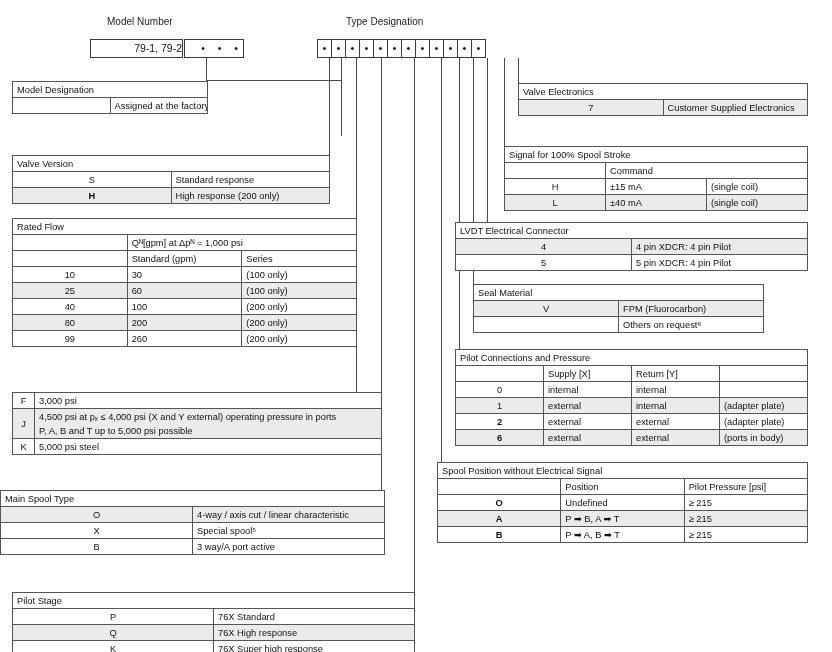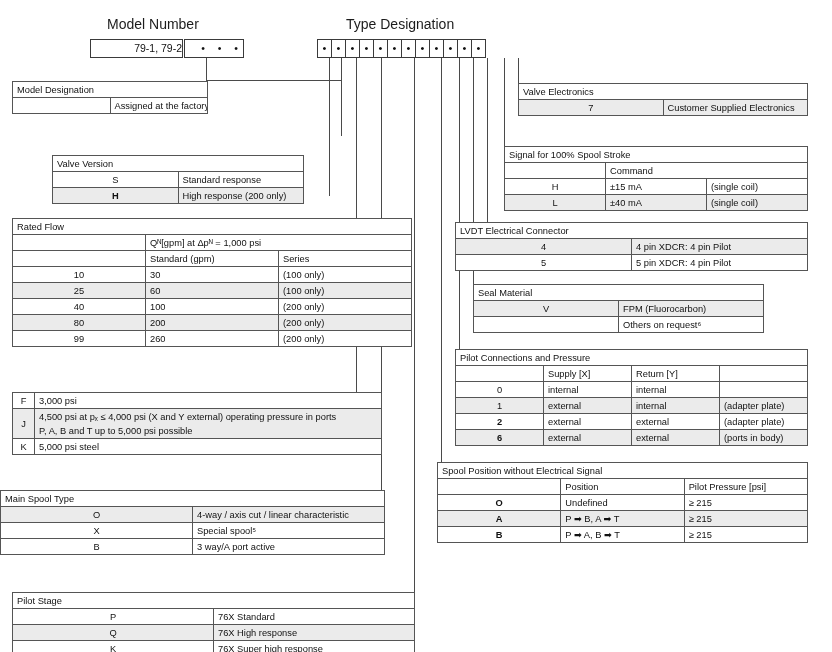--- a/index.html
+++ b/index.html
@@ -9,21 +9,21 @@
     font-family: "Liberation Sans", sans-serif;
     font-size: 9.5px;
     color: #111;
     background: #ffffff;
     position: relative;
     overflow: hidden;
   }
   .abs { position: absolute; }
 
   .hdr-title {
-    font-size: 14px;
+    font-size: 10px;
     color: #1c1c1c;
     white-space: nowrap;
   }
 
   
   .codebox {
     border: 1px solid #3a3a3a;
     background: #fff;
     height: 19px;
     line-height: 17px;
@@ -122,37 +122,37 @@
       <tr>
     <td class="title" colspan="2">Model Designation</td>
   </tr>
   <tr>
     <td class="key"></td>
     <td>Assigned at the factory</td>
   </tr>
 </tbody>
   </table>
 
-<table class="tbl abs" style="left:12px; top:155px; width:252px;margin-left:40px;">
+<table class="tbl abs" style="left:12px; top:155px; width:318px;">
   <tbody>
       <tr>
     <td class="title" colspan="2">Valve Version</td>
   </tr>
   <tr>
     <td class="key">S</td>
     <td>Standard response</td>
   </tr>
   <tr class="shade">
     <td class="key bold">H</td>
     <td>High response (200 only)</td>
   </tr>
 </tbody>
   </table>
 
-<table class="tbl abs" style="left:12px; top:218px; width:400px;">
+<table class="tbl abs" style="left:12px; top:218px; width:345px;">
   <tbody>
       <tr>
     <td class="title" colspan="3">Rated Flow</td>
   </tr>
   <tr>
     <td class="key"></td>
     <td colspan="2">Qᴺ[gpm] at Δpᴺ = 1,000 psi</td>
   </tr>
   <tr>
     <td class="key"></td>

